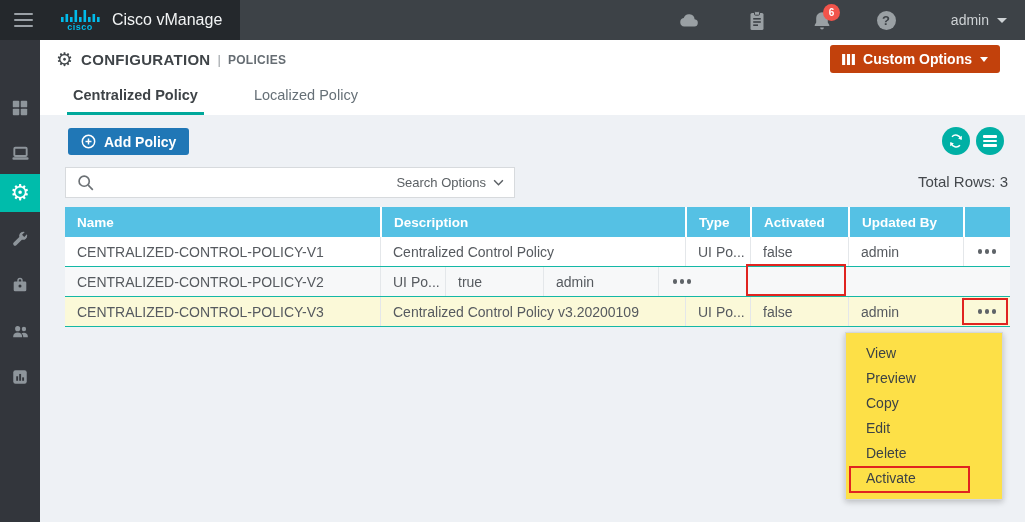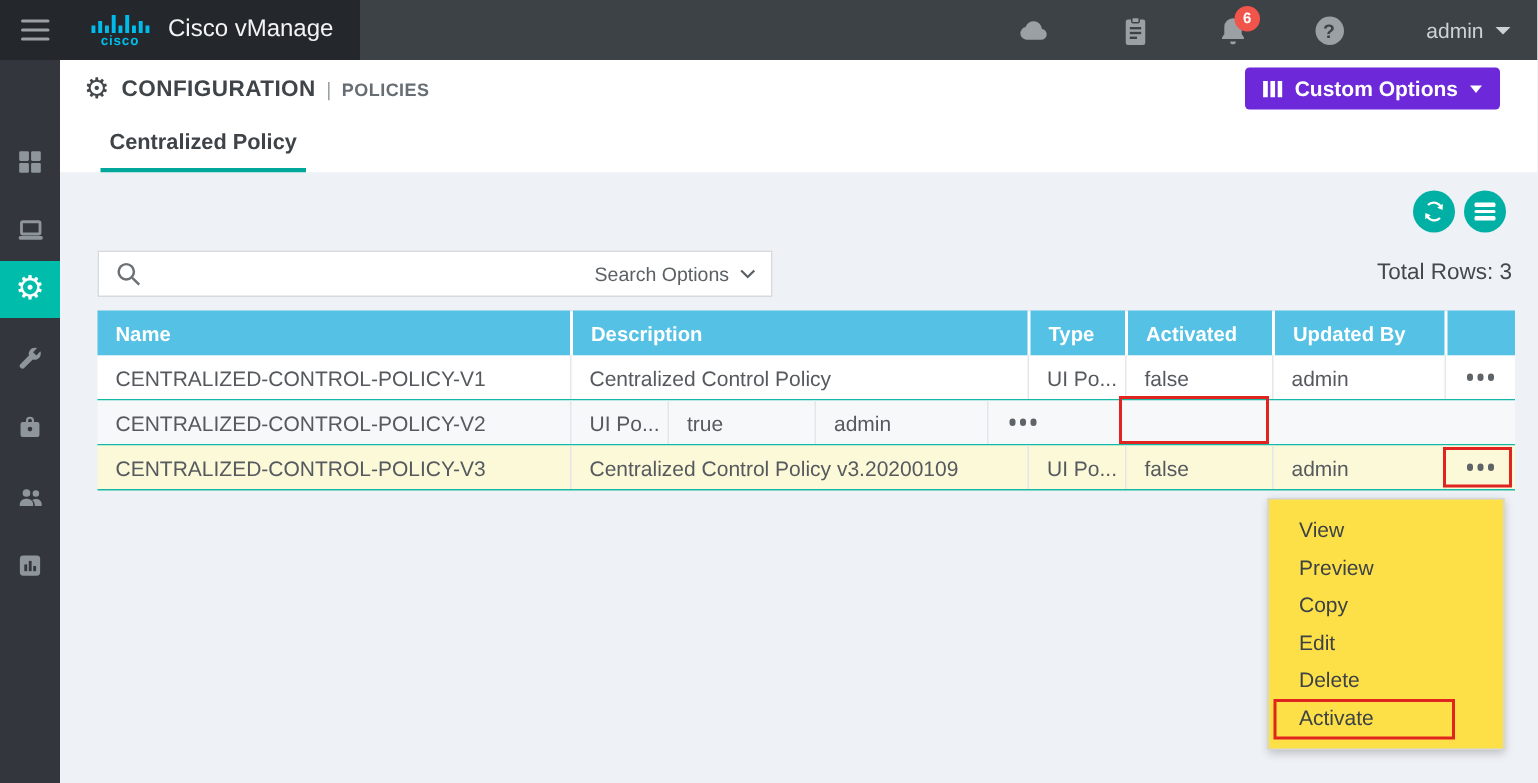--- a/index.html
+++ b/index.html
@@ -30,21 +30,21 @@
   .side-item.active .gear-glyph { color:#fff; font-size:22px; }
 
   
   .main { position:absolute; left:40px; top:40px; width:985px; height:482px; }
   .page-header { position:relative; width:985px; height:75px; background:#fff; }
   .header-row { display:flex; align-items:center; height:39px; padding-left:16px; }
   .cfg-gear { color:#43484c; font-size:19px; line-height:1; margin-right:8px; font-family:"DejaVu Sans",sans-serif; }
   .cfg-title { color:#3f4448; font-size:15px; font-weight:bold; letter-spacing:.3px; }
   .cfg-divider { color:#9aa0a4; font-size:13px; margin:0 7px; font-weight:normal; }
   .cfg-sub { color:#666d73; font-size:12px; font-weight:bold; letter-spacing:.3px; }
-  .custom-options-btn { position:absolute; right:25px; top:5px; height:28px; background:#6d28d9; border:none; border-radius:3px; color:#fff; font-size:14px; font-weight:bold; display:flex; align-items:center; gap:8px; padding:0 12px; cursor:pointer; font-family:inherit; }
+  .custom-options-btn { position:absolute; right:25px; top:5px; height:28px; background:#c2410c; border:none; border-radius:3px; color:#fff; font-size:14px; font-weight:bold; display:flex; align-items:center; gap:8px; padding:0 12px; cursor:pointer; font-family:inherit; }
   .custom-options-btn .caret-down { border-top-color:#fff; border-left-width:4.5px; border-right-width:4.5px; }
   .tabs-row { display:flex; padding-left:27px; gap:44px; height:36px; }
   .tab { font-size:14.5px; color:#667077; padding:8px 6px 0 6px; cursor:pointer; position:relative; }
   .tab.active { color:#3e4347; font-weight:bold; }
   .tab.active::after { content:""; position:absolute; left:0; right:0; bottom:0; height:3px; background:#00a89b; }
 
   
   .content { position:absolute; top:75px; left:0; width:985px; height:407px; background:#eef1f5; }
   .add-policy-btn { position:absolute; left:28px; top:13px; height:27px; background:#2077b6; border:none; border-radius:3px; color:#fff; font-size:14px; font-weight:bold; display:flex; align-items:center; gap:8px; padding:0 13px; cursor:pointer; font-family:inherit; }
   .circle-btns { position:absolute; right:21px; top:12px; display:flex; gap:6px; }
@@ -204,25 +204,33 @@
               <rect x="0" y="0" width="3.4" height="12" fill="#fff"></rect>
               <rect x="5.3" y="0" width="3.4" height="12" fill="#fff"></rect>
               <rect x="10.6" y="0" width="3.4" height="12" fill="#fff"></rect>
             </svg>
           <span>Custom Options</span>
           <span class="caret-down"></span>
         </button>
       </div>
       <div class="tabs-row">
         <div class="tab active">Centralized Policy</div>
+        <div class="tab">Localized Policy</div>
       </div>
     </div>
 
     <div class="content">
 
+      <button class="add-policy-btn">
+        <svg width="15" height="15" viewBox="0 0 16 16">
+            <circle cx="8" cy="8" r="6.6" fill="none" stroke="#fff" stroke-width="1.6"></circle>
+            <path d="M8 4.8v6.4M4.8 8h6.4" stroke="#fff" stroke-width="1.6"></path>
+          </svg>
+        <span>Add Policy</span>
+      </button>
 
       <div class="circle-btns">
         <button class="circle-btn">
           <svg width="16" height="16" viewBox="0 0 24 24">
             <path d="M6 5.5A8 8 0 0 1 19.4 9" stroke="#fff" stroke-width="2.3" fill="none"></path>
             <polygon points="20.8,4.2 20.6,10.6 15.2,8.2" fill="#fff"></polygon>
             <path d="M18 18.5A8 8 0 0 1 4.6 15" stroke="#fff" stroke-width="2.3" fill="none"></path>
             <polygon points="3.2,19.8 3.4,13.4 8.8,15.8" fill="#fff"></polygon>
           </svg>
         </button>

